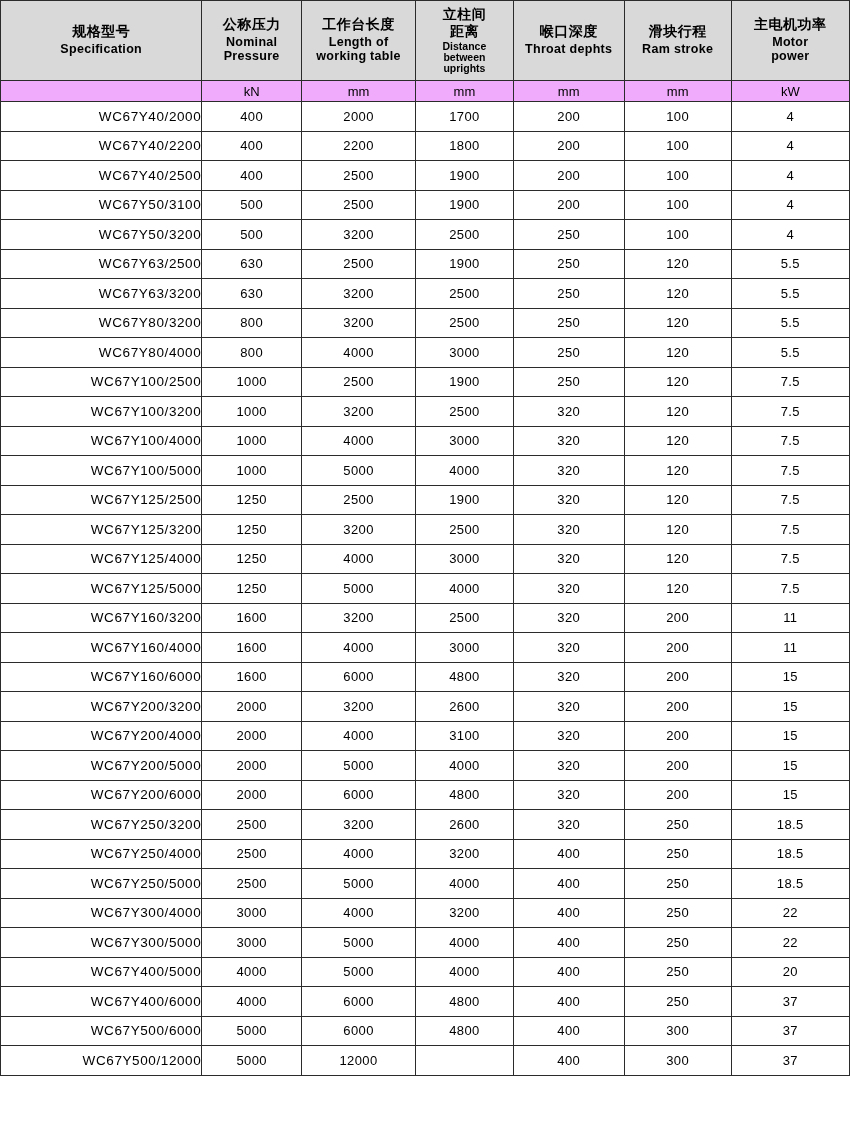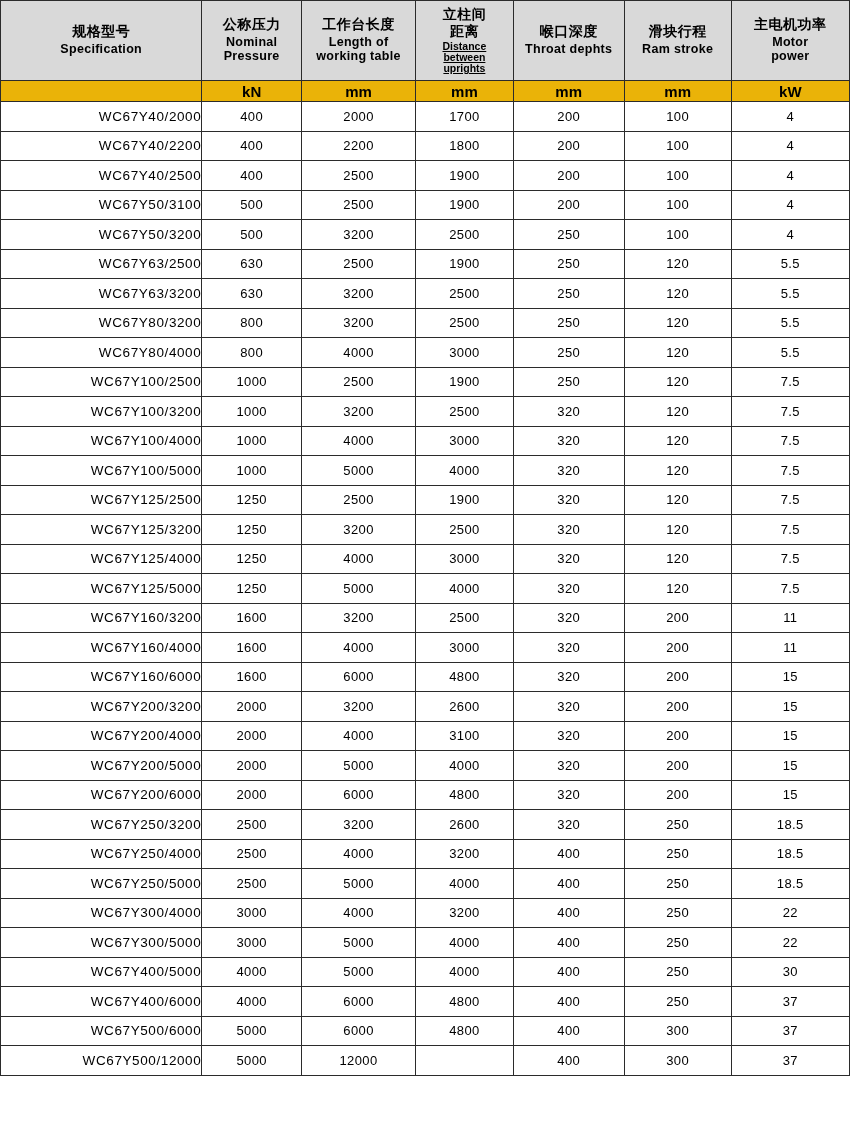--- a/index.html
+++ b/index.html
@@ -41,26 +41,25 @@
   .hdr-en {
     font-size: 12.5px;
     font-weight: bold;
     letter-spacing: 0.3px;
     margin-top: 2px;
   }
   .hdr-en.small {
     font-size: 10.5px;
     line-height: 1.05;
     letter-spacing: 0;
-    text-decoration: underline;
   }
   .unit-cell {
-    background: #eab308;
-    font-size: 15px;
-    font-weight: bold;
+    background: #f0abfc;
+    font-size: 13px;
+    font-weight: normal;
     height: 20px;
   }
   tbody td {
     font-size: 13px;
     height: 28.5px;
     letter-spacing: 0.4px;
   }
   tbody td.model {
     font-size: 13.5px;
     letter-spacing: 0.6px;
@@ -404,21 +403,21 @@
         <td>250</td>
         <td>22</td>
       </tr>
       <tr>
         <td class="model">WC67Y400/5000</td>
         <td>4000</td>
         <td>5000</td>
         <td>4000</td>
         <td>400</td>
         <td>250</td>
-        <td>30</td>
+        <td>20</td>
       </tr>
       <tr>
         <td class="model">WC67Y400/6000</td>
         <td>4000</td>
         <td>6000</td>
         <td>4800</td>
         <td>400</td>
         <td>250</td>
         <td>37</td>
       </tr>

